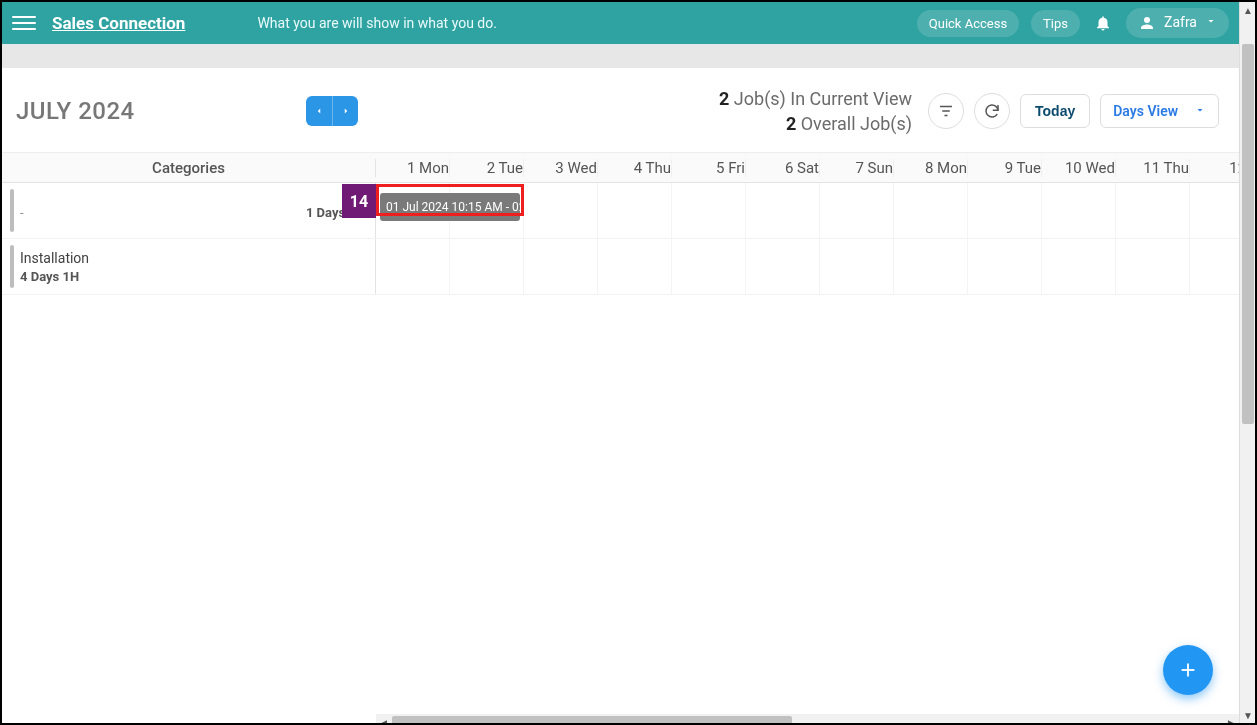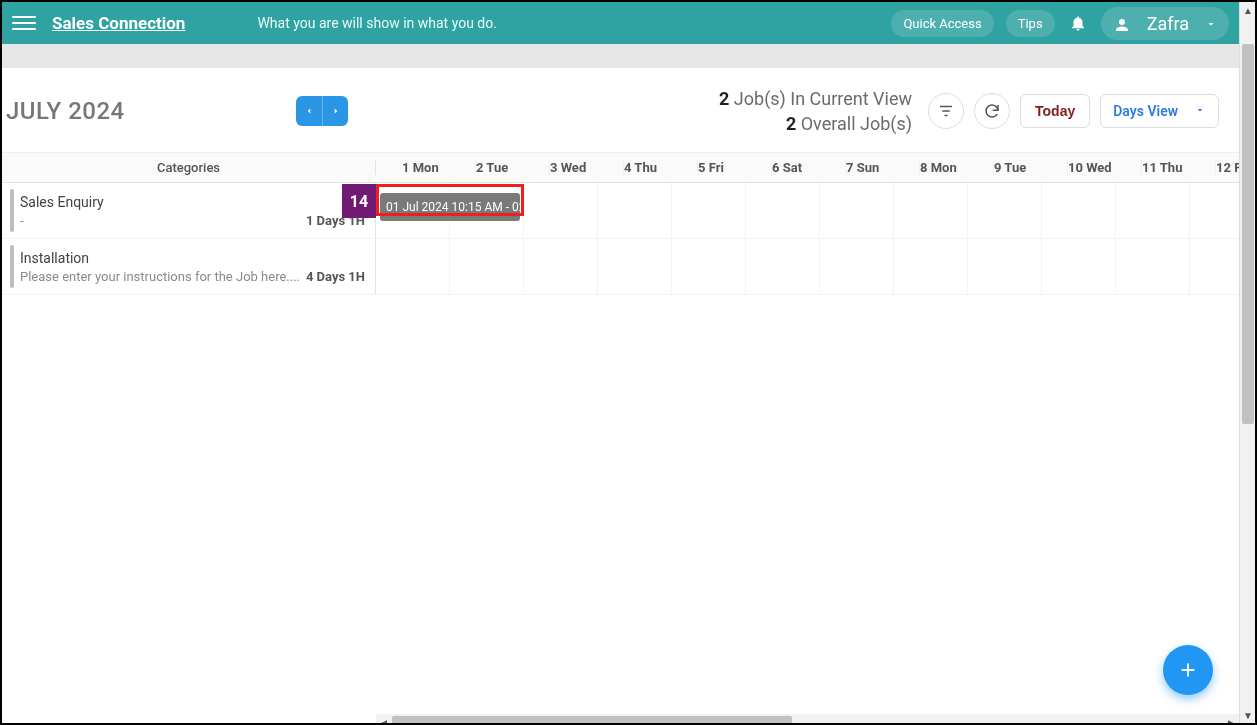--- a/index.html
+++ b/index.html
@@ -69,41 +69,41 @@
   }
   .bell {
     width: 22px; height:22px; cursor: pointer;
     display:flex; align-items:center; justify-content:center;
   }
   .user-chip {
     background: rgba(255,255,255,0.15);
     padding: 6px 12px;
     border-radius: 18px;
     display: flex;
-    align-items: flex-end;
-    gap: 16px;
+    align-items: flex-start;
+    gap: 8px;
     cursor: pointer;
-    font-size: 18px;
+    font-size: 14px;
   }
   .user-chip .avatar {
     width:18px;height:18px;
   }
 
   
   .greystrip {
     height: 24px;
     width: calc(100% - 16px);
     background: #e7e7e7;
   }
 
   
   .toolbar {
     display:flex;
     align-items:center;
-    padding: 18px 20px 16px 4px;
+    padding: 18px 20px 16px 14px;
     width: calc(100% - 16px);
     background:#fff;
     border-bottom: 1px solid #eee;
   }
   .month-title {
     color: #777;
     font-size: 24px;
     font-weight: 500;
     letter-spacing: 0.5px;
     min-width: 290px;
@@ -145,21 +145,21 @@
     display:flex;align-items:center;justify-content:center;
     color:#555;
   }
   .out-btn {
     border:1px solid #ddd;
     background:#fff;
     padding: 8px 14px;
     border-radius:6px;
     cursor:pointer;
     font-size:14px;
-    color:#7f1d1d;
+    color:#0c4a6e;
     font-weight:600;
   }
   .view-select {
     border:1px solid #ddd;
     background:#fff;
     padding: 8px 12px;
     border-radius:6px;
     cursor:pointer;
     color:#2b7be6;
     font-weight:600;
@@ -175,37 +175,36 @@
     width: calc(100% - 16px);
     height: calc(100% - 42px - 24px - 78px);
     overflow:hidden;
   }
   .grid-header {
     display:flex;
     border-bottom:1px solid #e3e3e3;
     background:#fafafa;
     height: 30px;
     align-items:center;
-    font-size:13px;
+    font-size:15px;
     color:#555;
-    gap:26px;
   }
   .cat-col {
     width: 374px;
     flex-shrink:0;
     text-align:center;
     border-right:1px solid #e3e3e3;
     font-weight:500;
   }
   .day-col {
     width: 74px;
     flex-shrink:0;
-    text-align:left;
+    text-align:right;
     border-right:1px solid #f0f0f0;
-    font-weight:700;
+    font-weight:400;
   }
 
   .grid-body {
     position:relative;
     height: calc(100% - 30px - 16px);
     overflow:hidden;
   }
   .hscroll-track {
     position:absolute;
     bottom:0; left:374px;
@@ -405,21 +404,20 @@
         <div class="day-col">9 Tue</div>
         <div class="day-col">10 Wed</div>
         <div class="day-col">11 Thu</div>
         <div class="day-col">12 Fr</div>
       </div>
   </div>
   <div class="grid-body">
     <div id="rows">
         <div class="row">
           <div class="cat-cell">
-            <div class="cat-title">Sales Enquiry</div>
             <div class="cat-sub">
               <span>-</span>
               <span class="cat-dur">1 Days 1H</span>
             </div>
           </div>
           <div class="lane">
             <div class="cell"></div>
             <div class="cell"></div>
             <div class="cell"></div>
             <div class="cell"></div>
@@ -431,21 +429,20 @@
             <div class="cell"></div>
             <div class="cell"></div>
             <div class="cell"></div>
             <div class="event" style="left: 4px; width: 140px;">01 Jul 2024 10:15 AM - 02 J</div>
           </div>
         </div>
         <div class="row">
           <div class="cat-cell">
             <div class="cat-title">Installation</div>
             <div class="cat-sub">
-              <span>Please enter your instructions for the Job here....</span>
               <span class="cat-dur">4 Days 1H</span>
             </div>
           </div>
           <div class="lane">
             <div class="cell"></div>
             <div class="cell"></div>
             <div class="cell"></div>
             <div class="cell"></div>
             <div class="cell"></div>
             <div class="cell"></div>

